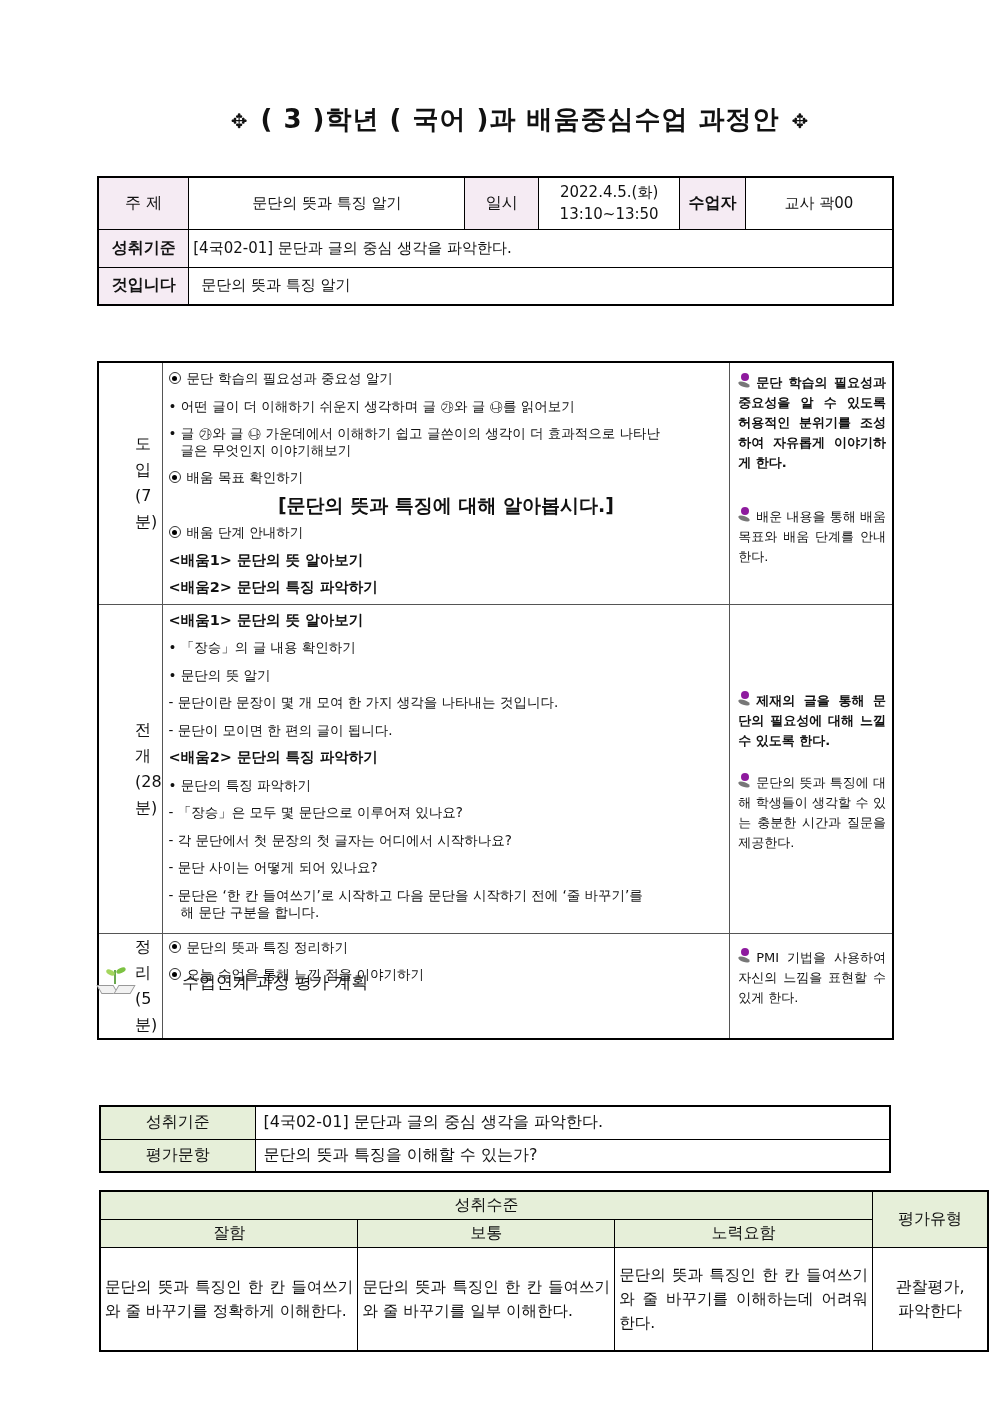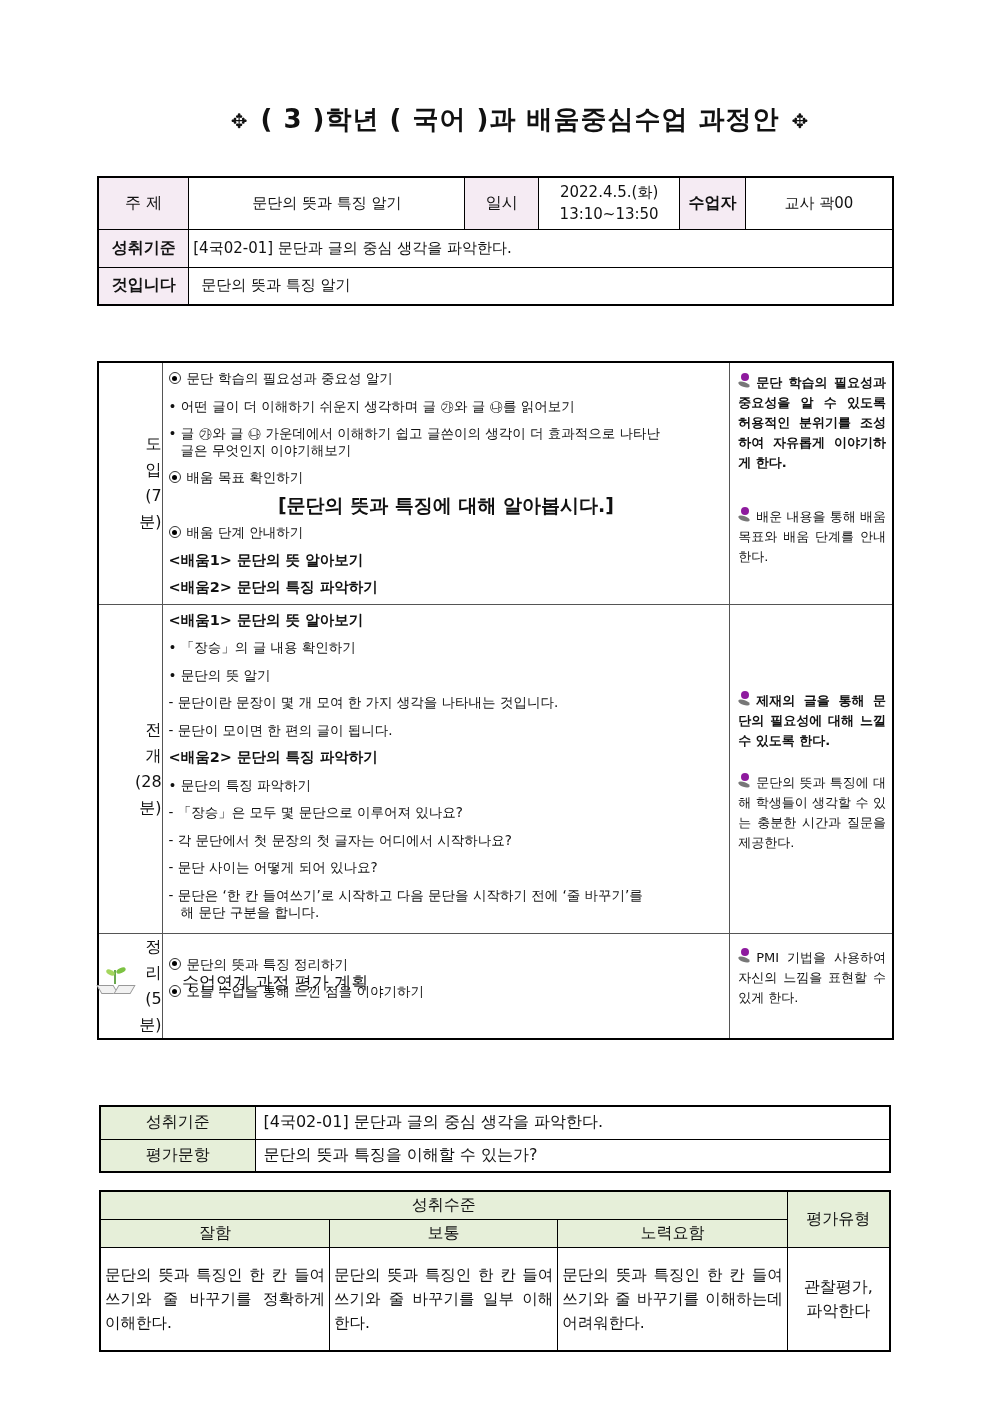--- a/index.html
+++ b/index.html
@@ -23,21 +23,21 @@
   .info .c { text-align: center; }
   .info .l { text-align: left; padding-left: 8px; }
   .info .tall { height: 52px; }
   .info .twol { line-height: 22px; }
 
   
   .lesson { left: 97px; top: 317px; width: 797px; border: 2px solid #000; }
   .lesson td { border: 1px solid #555; vertical-align: top; font-size: 13.5px; }
   .lesson .hdr { background: #f5ebf3; text-align: center; vertical-align: middle; font-size: 16px; height: 58px; }
   .lesson .hdr .sub { line-height: 29px; }
-  .lesson .stage { width: 56px; text-align: right; vertical-align: middle; font-size: 16px; line-height: 26px; padding-left: 36px; }
+  .lesson .stage { width: 56px; text-align: left; vertical-align: middle; font-size: 16px; line-height: 26px; padding-left: 36px; }
   .lesson .acts { width: 572px; padding: 2px 6px 2px 6px; }
   .lesson .notes { width: 167px; padding: 10px 6px 4px 8px; font-size: 13px; line-height: 20px; text-align: justify; }
   .line { line-height: 27.5px; white-space: nowrap; }
   .line.wrap { white-space: normal; line-height: 17px; padding: 5px 0 5px 0; }
   .line.wrap .cont { padding-left: 12px; display: block; }
   .line.bold { font-weight: bold; font-size: 14.5px; }
   .line.goal { text-align: center; font-weight: bold; font-size: 19px; }
   .bullet-circle {
     display: inline-block; width: 12px; height: 12px; border: 1px solid #333; border-radius: 50%;
     position: relative; vertical-align: -1px; margin-right: 6px;
@@ -59,21 +59,21 @@
   .book-icon .page-r { right: 1px; transform: skewX(-30deg); }
   .book-icon .sprout { position: absolute; left: 16px; top: 2px; width: 2px; height: 14px; background: #6aa84f; }
   .book-icon .leaf-l { position: absolute; left: 8px; top: 2px; width: 9px; height: 5px; background: #a4d65e; border-radius: 50%; transform: rotate(25deg); }
   .book-icon .leaf-r { position: absolute; left: 18px; top: 0px; width: 10px; height: 5px; background: #7cc242; border-radius: 50%; transform: rotate(-25deg); }
 
   .eval1 { left: 99px; top: 1061px; width: 792px; border: 2px solid #000; }
   .eval1 td { border: 1px solid #000; height: 33px; font-size: 16px; }
   .eval1 .lbl { background: #e6efd9; text-align: center; width: 155px; }
   .eval1 .val { padding-left: 8px; }
 
-  .eval2 { left: 99px; top: 1146px; width: 792px; border: 2px solid #000; }
+  .eval2 { left: 99px; top: 1146px; width: 890px; border: 2px solid #000; }
   .eval2 td { border: 1px solid #000; font-size: 16px; text-align: center; }
   .eval2 .hd { background: #e6efd9; height: 28px; }
   .eval2 .txt { text-align: justify; padding: 3px 4px; line-height: 24px; font-size: 15.5px; height: 104px; vertical-align: middle; }
   .eval2 .type { line-height: 24px; }
 </style>
 </head>
 <body>
 
 <div class="title">
   <span class="deco">✥</span><span>( 3 )학년 ( 국어 )과   배움중심수업 과정안</span><span class="deco">✥</span>
@@ -157,21 +157,21 @@
       <div class="note-block" style="margin-bottom:22px"><span class="pin"></span><span>제재의 글을 통해 문단의 필요성에 대해 느낄 수 있도록 한다.</span></div>
       <div><span class="pin"></span><span>문단의 뜻과 특징에 대해 학생들이 생각할 수 있는 충분한 시간과 질문을 제공한다.</span></div>
     </td>
   </tr>
 
   <tr style="height:63px">
     <td class="stage">
       <div>정리</div>
       <div>(5분)</div>
     </td>
-    <td class="acts" style="padding-top:17px">
+    <td class="acts" style="padding-top:0">
       <div class="line"><span class="bullet-circle"></span><span>문단의 뜻과 특징 정리하기</span></div>
       <div class="line"><span class="bullet-circle"></span><span>오늘 수업을 통해 느낀 점을 이야기하기</span></div>
     </td>
     <td class="notes" style="padding-top:14px">
       <div><span class="pin"></span><span>PMI 기법을 사용하여 자신의 느낌을 표현할 수 있게 한다.</span></div>
     </td>
   </tr>
 </tbody>
   </table>
 

